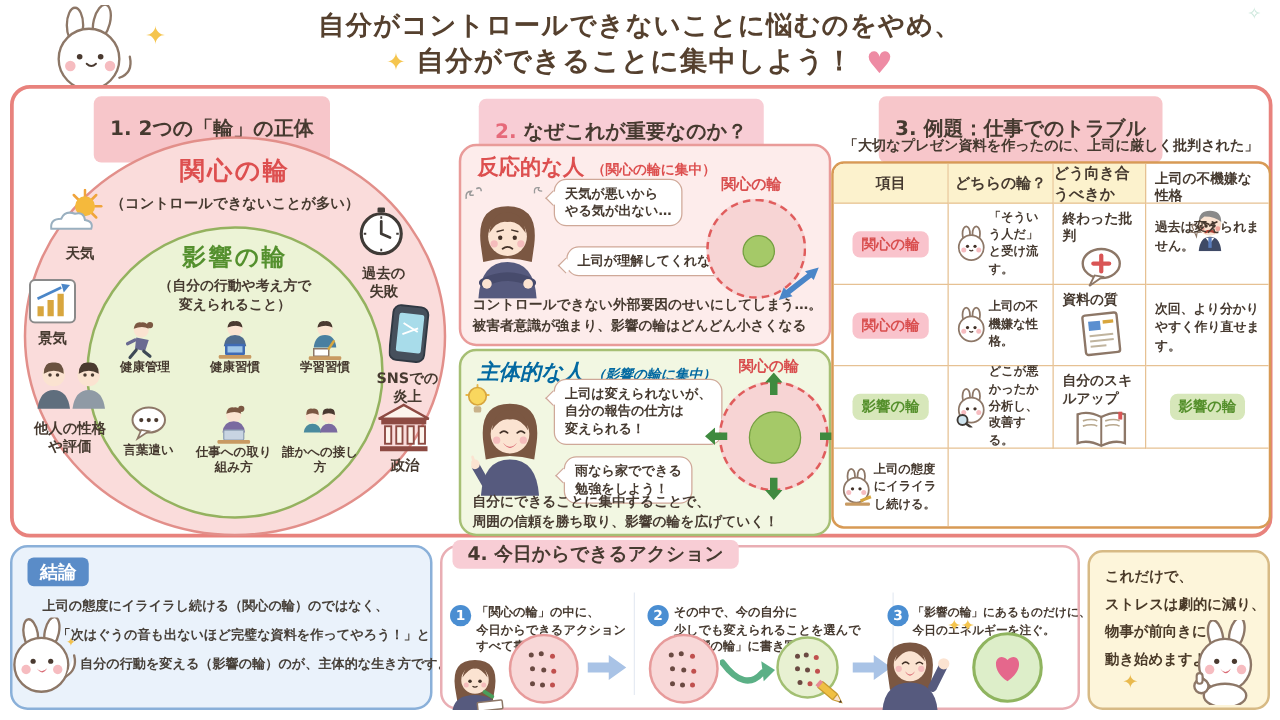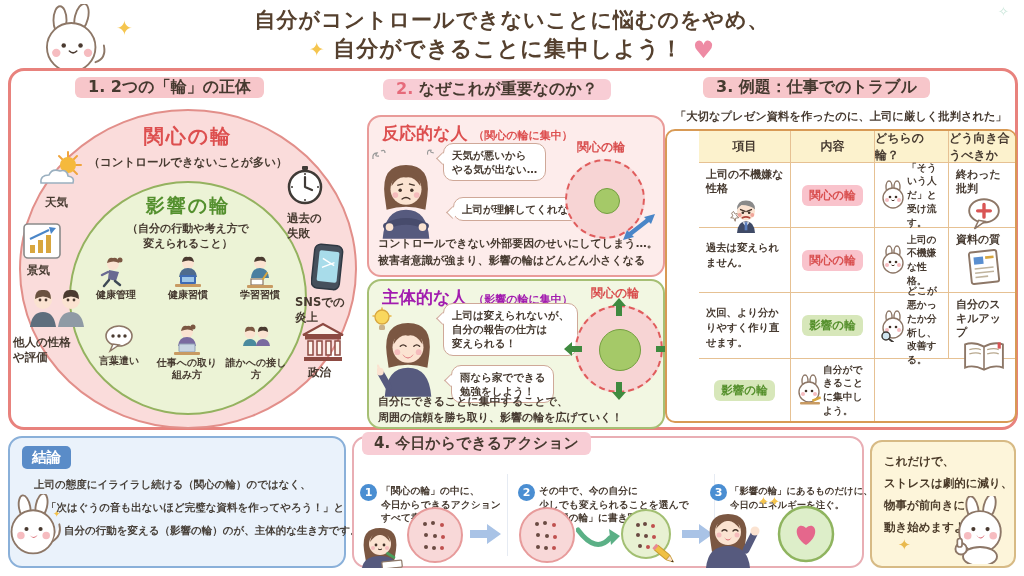--- a/index.html
+++ b/index.html
@@ -7,53 +7,53 @@
     font-family:"DejaVu Sans","Liberation Sans",sans-serif;color:#463a30;}
   .abs{position:absolute;}
   
   .title-line1{position:absolute;left:0;right:0;top:6px;text-align:center;font-size:21px;font-weight:800;color:#55402e;letter-spacing:1px;}
   .title-line2{position:absolute;left:0;right:0;top:34px;text-align:center;font-size:22px;font-weight:800;color:#55402e;letter-spacing:1px;}
   .spark{color:#f5c54e;font-size:19px;}
   .heart-glyph{color:#ee8ba4;font-size:24px;vertical-align:-2px;}
   
   .main-box{position:absolute;left:8px;top:68px;width:1004px;height:356px;background:#fff;
     border:3px solid #e8827d;border-radius:16px;}
-  .badge{position:absolute;background:#f7c6ca;border-radius:6px;padding:0 13px;font-size:16px;font-weight:800;color:#463a30;white-space:nowrap;}
+  .badge{position:absolute;background:#f7c6ca;border-radius:6px;padding:16px 13px;font-size:16px;font-weight:800;color:#463a30;white-space:nowrap;}
   .badge .num-pink{color:#e66a7a;}
   
   .outer-circle{position:absolute;left:8px;top:38px;width:334px;height:316px;border-radius:50%;
     background:#fadcdb;border:2px solid #e28f8a;}
   .concern-title{position:absolute;left:0;right:0;top:12px;text-align:center;font-size:20px;font-weight:800;color:#dd4f4f;letter-spacing:2px;}
   .concern-sub{position:absolute;left:0;right:0;top:44px;text-align:center;font-size:11.5px;font-weight:700;}
   .inner-circle{position:absolute;left:48px;top:70px;width:234px;height:230px;border-radius:50%;
     background:#ecf3d6;border:2px solid #94b25f;}
   .infl-title{position:absolute;left:0;right:0;top:10px;text-align:center;font-size:19px;font-weight:800;color:#54902e;letter-spacing:2px;}
   .infl-sub{position:absolute;left:0;right:0;text-align:center;font-size:11px;font-weight:700;}
   .infl-row{position:absolute;left:8px;right:8px;display:flex;justify-content:center;gap:2px;}
   .mini-item{width:70px;text-align:center;}
   .mini-item .lbl{font-size:10px;font-weight:800;line-height:1.2;}
-  .ring-label{position:absolute;font-size:11.5px;font-weight:800;text-align:left;line-height:1.3;}
+  .ring-label{position:absolute;font-size:11.5px;font-weight:800;text-align:center;line-height:1.3;}
   
   .panel{position:absolute;left:356px;width:294px;border-radius:14px;}
   .panel-title{position:absolute;left:13px;top:5px;font-weight:800;font-size:17px;white-space:nowrap;}
   .panel-title small{font-size:11px;font-weight:800;}
-  .red{color:#dd4f4f;} .green{color:#a21caf;}
+  .red{color:#dd4f4f;} .green{color:#0369a1;font-style:italic;}
   .bub{position:absolute;background:#fff;border:1.5px solid #cfa898;border-radius:10px;
     padding:4px 8px;font-size:10.5px;font-weight:700;line-height:1.35;white-space:nowrap;}
   .bub::after{content:"";position:absolute;left:-6px;top:10px;width:8px;height:8px;background:#fff;
     border-left:1.5px solid #cfa898;border-bottom:1.5px solid #cfa898;transform:rotate(45deg);}
   .diag-label{position:absolute;font-size:12px;font-weight:800;color:#d94f4f;white-space:nowrap;}
   .dash-circle{position:absolute;border-radius:50%;background:#f7d4d4;border:2px dashed #e05c5c;}
   .solid-green{position:absolute;border-radius:50%;background:#a5c968;border:1.5px solid #739f3f;}
   .cap{position:absolute;font-size:11px;font-weight:700;white-space:nowrap;}
   
   .s3-subtitle{position:absolute;left:650px;top:38px;width:360px;text-align:center;font-size:11.3px;font-weight:800;}
   .tbl{position:absolute;left:654px;top:58px;width:352px;height:294px;border:2.5px solid #d89a55;
     border-radius:10px;overflow:hidden;background:#fff;display:grid;
-    grid-template-columns:92px 84px 74px 1fr;grid-template-rows:32px 65px 65px 66px 1fr;box-sizing:border-box;padding-left:32px;}
+    grid-template-columns:92px 84px 74px 1fr;grid-template-rows:32px 65px 65px 66px 1fr;box-sizing:border-box;}
   .tbl>div{border-right:1.5px solid #e6c193;border-bottom:1.5px solid #e6c193;box-sizing:border-box;}
   .tbl>div:nth-child(4n){border-right:none;}
   .tbl>div:nth-child(n+17){border-bottom:none;}
   .th{background:#fcf2cd;display:flex;align-items:center;justify-content:center;font-size:12px;font-weight:800;}
   .td-item{padding:5px 4px 0 7px;font-size:11px;font-weight:800;line-height:1.25;}
   .td-item svg{display:block;margin:1px auto 0;}
   .td-content{padding:12px 4px 0 7px;font-size:10.3px;font-weight:700;line-height:1.45;}
   .td-wheel{display:flex;align-items:center;justify-content:center;}
   .wheel-badge{padding:3px 7px;border-radius:6px;font-size:11.5px;font-weight:800;white-space:nowrap;}
   .wheel-concern{background:#f9c3cc;color:#d94f4f;}
@@ -402,21 +402,20 @@
       </div>
       <div class="cap" style="left:9px;top:113px;">自分にできることに集中することで、</div>
       <div class="cap" style="left:9px;top:129px;">周囲の信頼を勝ち取り、影響の輪を広げていく！</div>
     </div>
 
     <div class="badge" style="left:692px;top:6px;">3. 例題：仕事でのトラブル</div>
     <div class="s3-subtitle">「大切なプレゼン資料を作ったのに、上司に厳しく批判された」</div>
 
     <div class="tbl">
       <div class="th">項目</div>
-      <div class="th">内容</div>
       <div class="th">どちらの輪？</div>
       <div class="th">どう向き合うべきか</div>
 
       <div class="td-item">
         <span>上司の不機嫌な性格</span>
         <span><svg width="38" height="36" viewBox="0 0 36 40">
           <polygon points="4,16 6,19 9,18 7.5,21 10,23 6.5,23.5 6,27 4.5,23.5 1,23 3.5,21 2,18" fill="#fff" stroke="#8d7767" stroke-width="1"></polygon>
           <path d="M8 40 Q9 27 18 27 Q27 27 28 40 Z" fill="#3f4a66"></path>
           <path d="M14 28 L18 33 L22 28 Z" fill="#fff"></path>
               <rect x="16.5" y="28" width="3" height="9" fill="#5a7dbd"></rect>
@@ -528,21 +527,21 @@
           <ellipse cx="18" cy="7" rx="3" ry="6" fill="#fff" stroke="#8d7767" stroke-width="1.4"></ellipse>
           <circle cx="14" cy="18" r="10" fill="#fff" stroke="#8d7767" stroke-width="1.4"></circle>
           <circle cx="11" cy="17" r="1.3" fill="#433228"></circle>
               <circle cx="17" cy="17" r="1.3" fill="#433228"></circle>
           <circle cx="8" cy="20" r="2" fill="#f6bcc0"></circle>
               <circle cx="20" cy="20" r="2" fill="#f6bcc0"></circle>
           <rect x="17" y="24" width="9" height="2.5" fill="#d8a63e" transform="rotate(-22 21 25)"></rect>
           <rect x="5" y="28" width="20" height="2.5" rx="1" fill="#c89a62"></rect>
         </svg>
           </span>
-        <span>自分ができることに集中しよう。</span>
+        <span>上司の態度にイライラし続ける。</span>
       </div>
     </div>
   </div>
 
   <div class="concl-box">
     <div class="concl-badge">結論</div>
     <div class="concl-line" style="left:24px;top:40px;">上司の態度にイライラし続ける（関心の輪）のではなく、</div>
     <div class="concl-line" style="left:36px;top:63px;">「次はぐうの音も出ないほど完璧な資料を作ってやろう！」と</div>
     <div class="concl-line" style="left:54px;top:86px;">自分の行動を変える（影響の輪）のが、主体的な生き方です。</div>
     <div class="abs" style="left:-6px;top:56px;z-index:2;">

